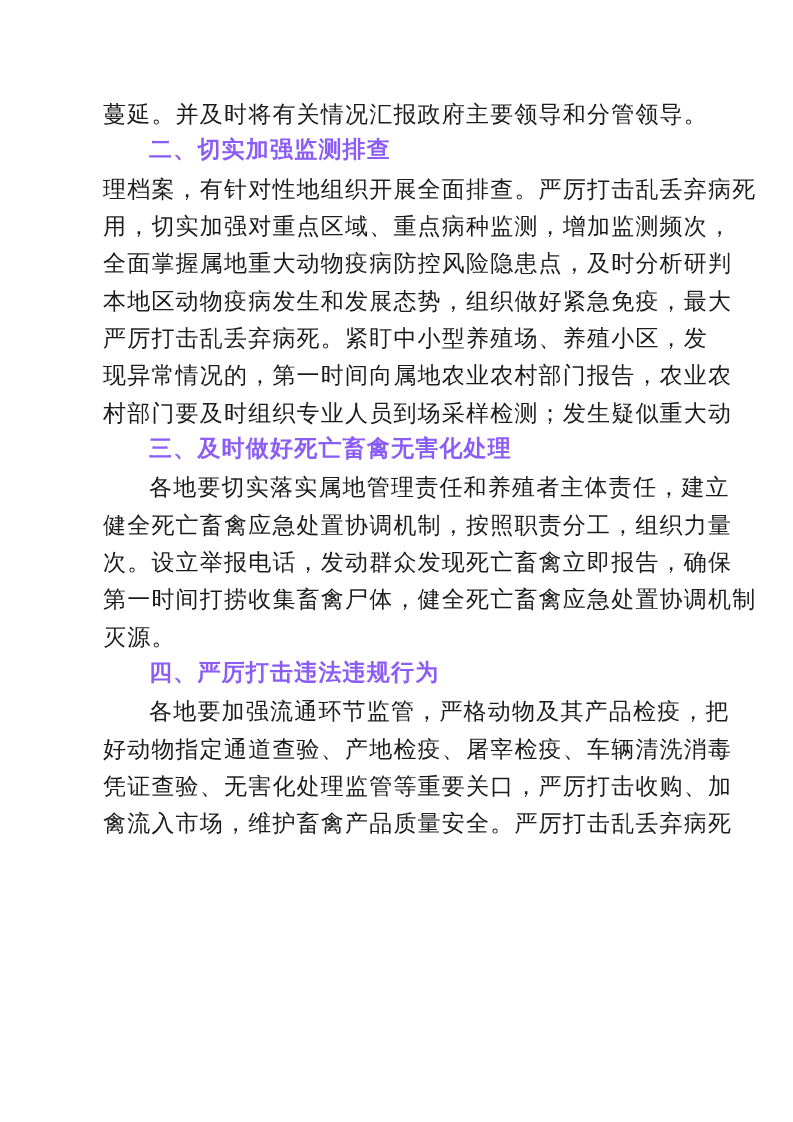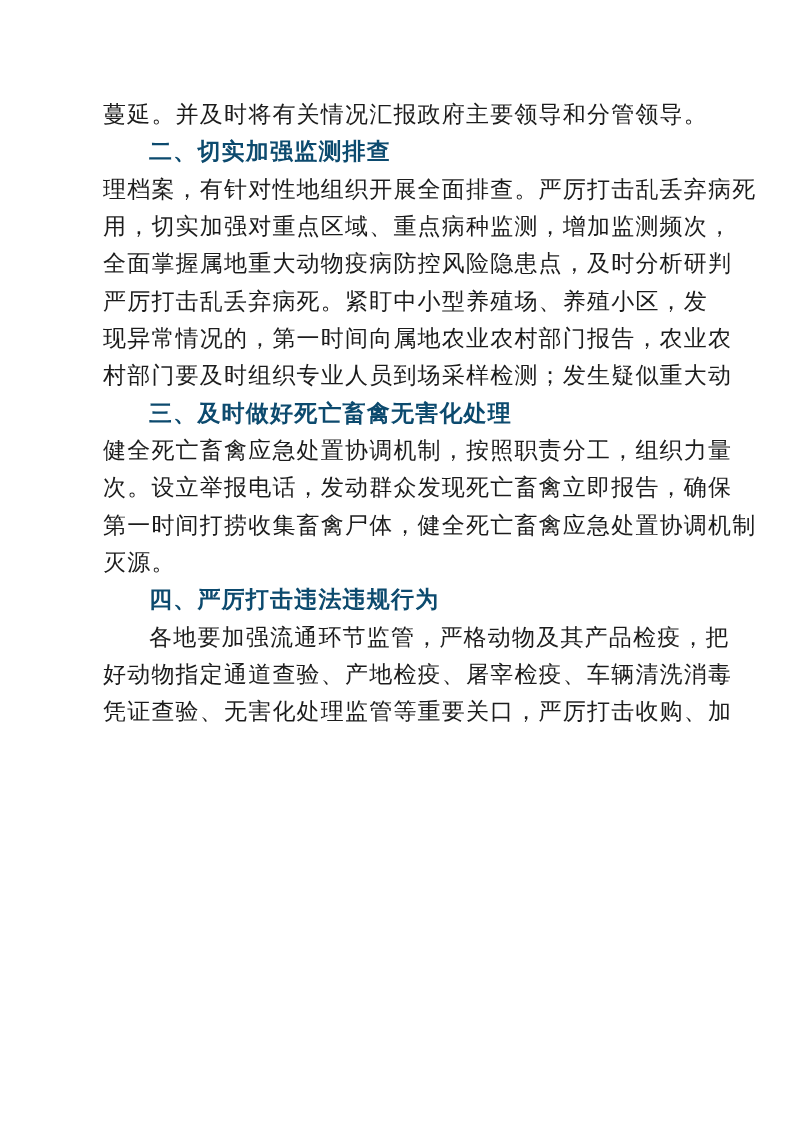--- a/index.html
+++ b/index.html
@@ -27,47 +27,50 @@
     letter-spacing: 1.2px;
     white-space: nowrap;
     color: #1c1c1c;
     font-family: "Liberation Serif", "DejaVu Serif", serif;
     font-weight: 400;
   }
   .line.indent {
     text-indent: 2em;
   }
   .line.heading {
-    font-family: Liberation Serif, serif;
+    font-family: Liberation Mono, monospace;
     font-weight: 700;
     text-indent: 2em;
-    color: #0c4a6e;
+    color: #8b5cf6;
   }
 </style>
 </head>
 <body>
 
 <div class="page">
   <div class="content">
 
     <div class="line">蔓延。并及时将有关情况汇报政府主要领导和分管领导。</div>
 
     <div class="line heading">二、切实加强监测排查</div>
     <div class="line">理档案，有针对性地组织开展全面排查。严厉打击乱丢弃病死</div>
     <div class="line">用，切实加强对重点区域、重点病种监测，增加监测频次，</div>
     <div class="line">全面掌握属地重大动物疫病防控风险隐患点，及时分析研判</div>
+    <div class="line">本地区动物疫病发生和发展态势，组织做好紧急免疫，最大</div>
     <div class="line">严厉打击乱丢弃病死。紧盯中小型养殖场、养殖小区，发</div>
     <div class="line">现异常情况的，第一时间向属地农业农村部门报告，农业农</div>
     <div class="line">村部门要及时组织专业人员到场采样检测；发生疑似重大动</div>
 
     <div class="line heading">三、及时做好死亡畜禽无害化处理</div>
+    <div class="line indent">各地要切实落实属地管理责任和养殖者主体责任，建立</div>
     <div class="line">健全死亡畜禽应急处置协调机制，按照职责分工，组织力量</div>
     <div class="line">次。设立举报电话，发动群众发现死亡畜禽立即报告，确保</div>
     <div class="line">第一时间打捞收集畜禽尸体，健全死亡畜禽应急处置协调机制</div>
     <div class="line">灭源。</div>
 
     <div class="line heading">四、严厉打击违法违规行为</div>
     <div class="line indent">各地要加强流通环节监管，严格动物及其产品检疫，把</div>
     <div class="line">好动物指定通道查验、产地检疫、屠宰检疫、车辆清洗消毒</div>
     <div class="line">凭证查验、无害化处理监管等重要关口，严厉打击收购、加</div>
+    <div class="line">禽流入市场，维护畜禽产品质量安全。严厉打击乱丢弃病死</div>
 
   </div>
 </div>
 
 </body></html>

